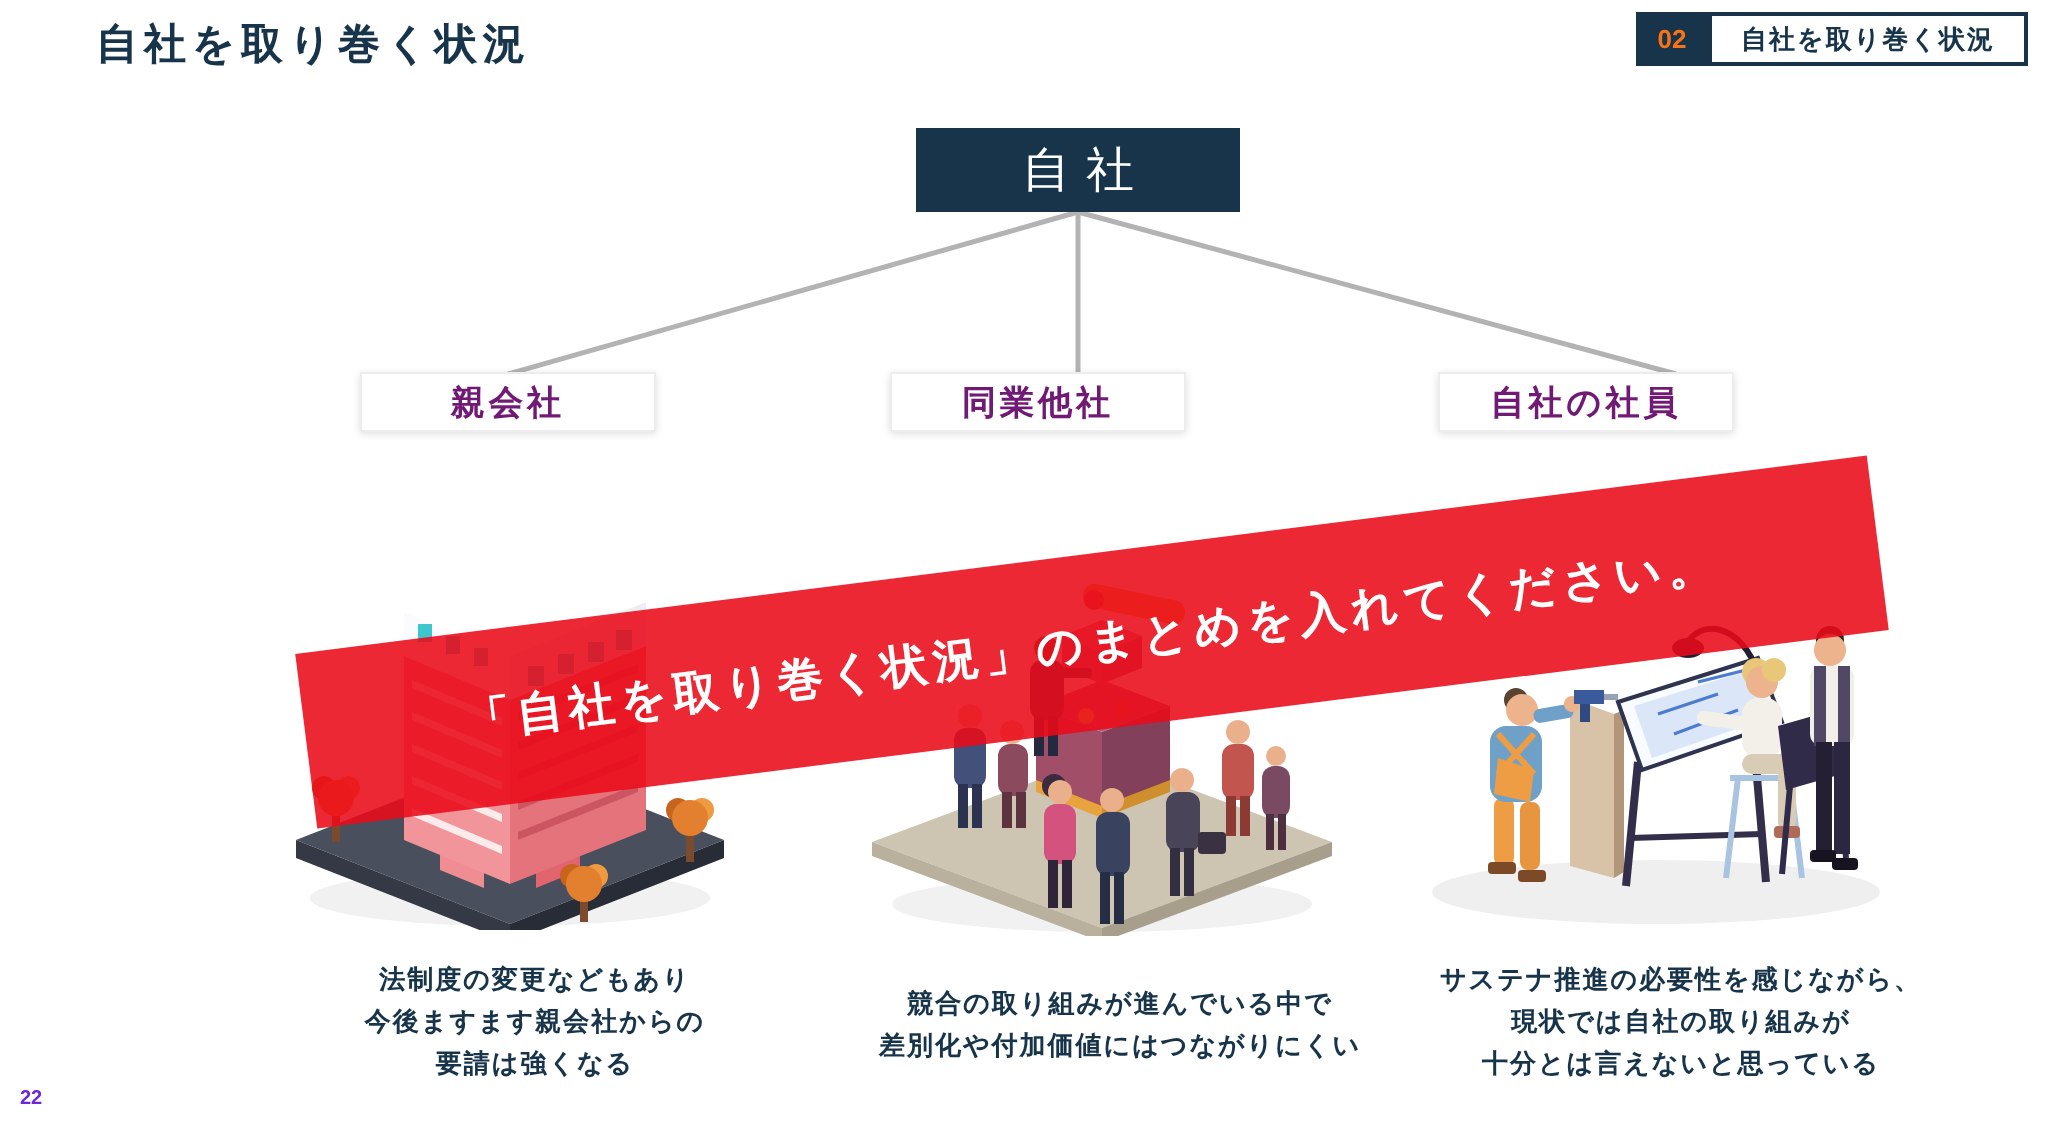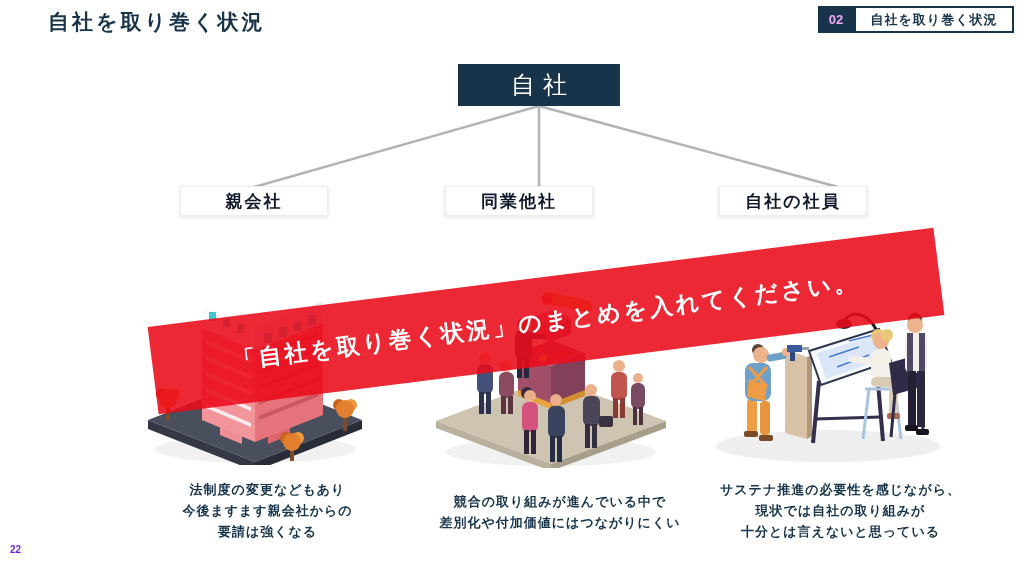--- a/index.html
+++ b/index.html
@@ -10,41 +10,41 @@
   }
   .abs { position:absolute; }
 
   
   .page-title {
     left:48px; top:8px; font-size:21px; font-weight:bold;
     color:#17344a; letter-spacing:3px;
   }
   .badge { top:6px; right:10px; display:flex; height:27px; align-items:stretch; }
   .badge-num {
-    width:36px; background:#17344a; color:#f0abfc; font-size:13px; font-weight:bold;
+    width:36px; background:#17344a; color:#f97316; font-size:13px; font-weight:bold;
     display:flex; align-items:center; justify-content:center;
   }
   .badge-label {
     width:160px; background:#fff; border:2px solid #17344a; color:#17344a;
     font-size:13px; font-weight:bold; display:flex; align-items:center; justify-content:center;
     letter-spacing:1px;
   }
 
   
   .root-box {
     left:458px; top:64px; width:162px; height:42px; background:#17344a;
     color:#fff; font-size:24px; font-weight:normal; letter-spacing:8px;
     display:flex; align-items:center; justify-content:center; z-index:3;
     padding-left:8px;
   }
   .connectors { left:0; top:0; width:1024px; height:571px; z-index:1; pointer-events:none; }
   .child-box {
     top:186px; height:30px; background:#fff; border:1px solid #ededed;
     box-shadow:0 1px 4px rgba(0,0,0,.13);
-    color:#0f172a; font-size:17px; font-weight:bold; letter-spacing:2px;
+    color:#701a75; font-size:17px; font-weight:bold; letter-spacing:2px;
     display:flex; align-items:center; justify-content:center; z-index:3;
   }
   .child-1 { left:180px; width:148px; }
   .child-2 { left:445px; width:148px; }
   .child-3 { left:719px; width:148px; }
 
   
   .illu { z-index:2; }
   .illu-building { left:140px; top:250px; }
   .illu-crowd    { left:423px; top:258px; }

